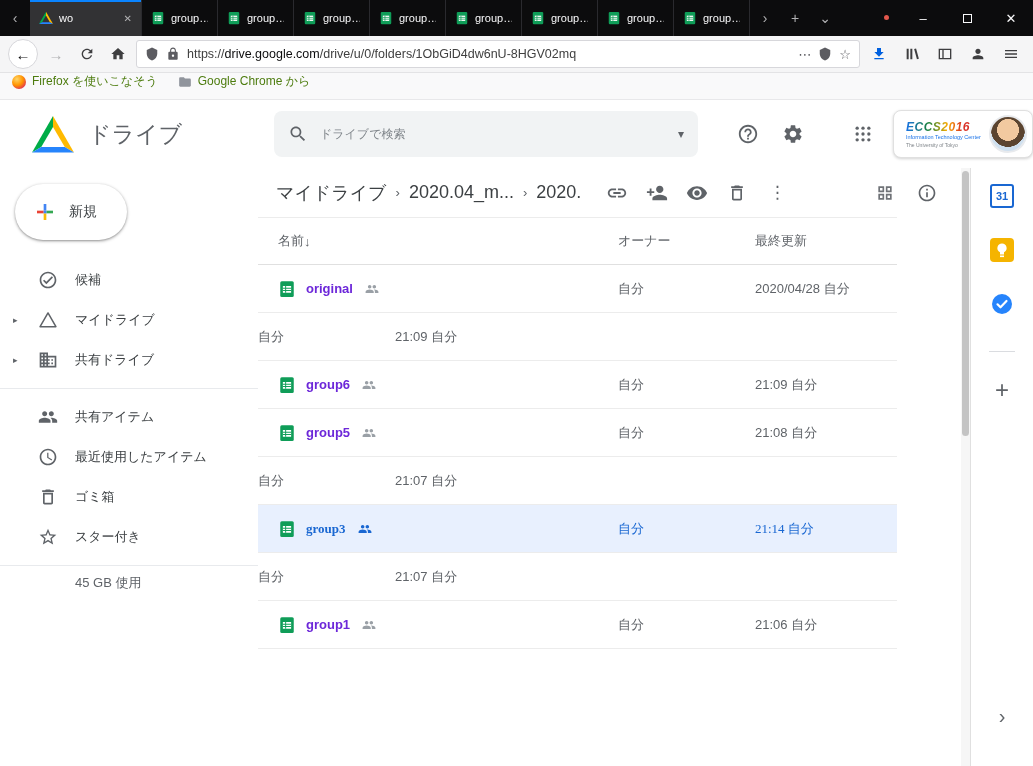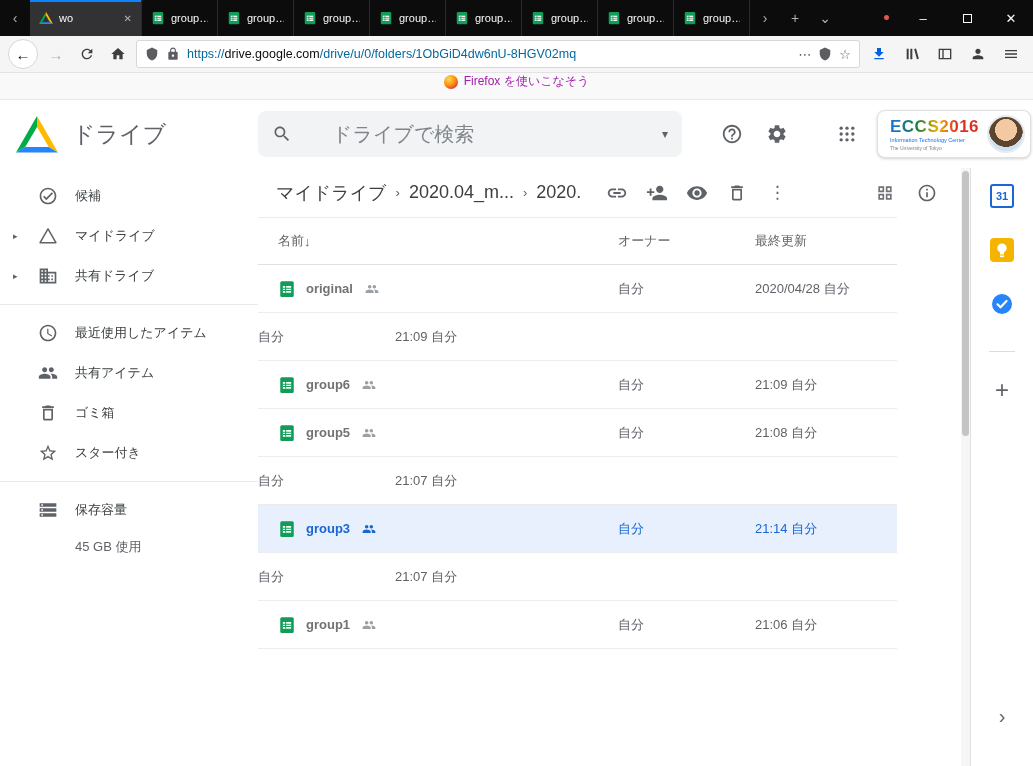--- a/index.html
+++ b/index.html
@@ -23,46 +23,46 @@
   .win-btn{width:44px;display:flex;align-items:center;justify-content:center;color:#f9f9fa;font-size:13px;}
   .restore-box{width:9px;height:9px;border:1px solid #f9f9fa;display:inline-block;}
 
   
   .navbar{height:37px;background:#f5f5f6;border-bottom:1px solid #e3e3e5;display:flex;align-items:center;padding:0 8px;gap:5px;}
   .back-btn{width:30px;height:30px;border-radius:50%;background:#fff;border:1px solid #d7d7db;display:flex;align-items:center;justify-content:center;font-size:15px;color:#0c0c0d;}
   .nav-btn{width:26px;height:26px;display:flex;align-items:center;justify-content:center;color:#3e3e40;font-size:15px;border-radius:3px;}
   .nav-btn.disabled{color:#b1b1b3;}
   .urlbar{flex:1;height:28px;background:#fff;border:1px solid #d7d7db;border-radius:3px;display:flex;align-items:center;padding:0 8px;gap:7px;font-size:12.5px;min-width:0;}
   .url-text{flex:1;overflow:hidden;white-space:nowrap;min-width:0;}
-  .url-scheme,.url-path{color:#0369a1;}
+  .url-scheme,.url-path{color:#404040;}
   .url-host{color:#0c0c0d;}
   .url-icon{color:#5c5c61;}
   .urlbar .glyph{color:#5c5c61;font-size:13px;}
   .nav-right{display:flex;align-items:center;gap:9px;padding:0 2px;}
   .nav-right .nav-btn{width:24px;}
   .dl-blue{color:#0060df;}
 
   
-  .bookmarks{height:27px;background:#f9f9fa;border-bottom:1px solid #e8e8ea;display:flex;align-items:center;padding:0 12px;gap:20px;font-size:12px;color:#a21caf;flex-direction:column;}
+  .bookmarks{height:27px;background:#f9f9fa;border-bottom:1px solid #e8e8ea;display:flex;align-items:flex-start;padding:0 12px;gap:20px;font-size:12px;color:#4d7c0f;}
   .bm{display:flex;align-items:center;gap:6px;}
   .ff-ball{width:14px;height:14px;border-radius:50%;background:radial-gradient(circle at 35% 30%,#ffd567,#ff9500 45%,#e3364e 78%,#b5007f);}
 
   
-  .drive-header{height:68px;background:#fff;display:flex;align-items:center;padding:0 16px;}
+  .drive-header{height:68px;background:#fff;display:flex;align-items:center;padding:0 32px;}
   .logo-wrap{display:flex;align-items:center;gap:14px;width:242px;flex:none;}
   .drive-title{font-size:23px;color:#5f6368;}
   .search{width:424px;height:46px;background:#f1f3f4;border-radius:8px;display:flex;align-items:center;padding:0 14px;gap:12px;flex:none;}
-  .search input{border:0;background:transparent;outline:none;flex:1;font-size:20px;color:#3c4043;font-family:inherit;margin-left:28px;}
+  .search input{border:0;background:transparent;outline:none;flex:1;font-size:12px;color:#3c4043;font-family:inherit;}
   .search input::placeholder{color:#80868b;}
   .search-caret{color:#5f6368;font-size:12px;}
   .hicon{width:40px;height:40px;border-radius:50%;display:flex;align-items:center;justify-content:center;color:#5f6368;flex:none;}
   .header-icons{display:flex;align-items:center;gap:5px;margin-left:30px;}
   .apps-btn{margin-left:30px;}
   .eccs-card{margin-left:10px;height:48px;background:#fff;border:1px solid #e0e0e0;border-radius:8px;box-shadow:0 1px 3px rgba(0,0,0,.18);display:flex;align-items:center;gap:8px;padding:3px 5px 3px 12px;flex:none;}
-  .eccs-brand{font-size:17px;font-weight:bold;letter-spacing:.5px;color:#d93025;
+  .eccs-brand{font-size:12px;font-weight:bold;font-style:italic;letter-spacing:.5px;color:#d93025;
     background:linear-gradient(90deg,#1a73e8 0%,#188038 30%,#f9ab00 55%,#d93025 75%,#d93025 100%);
     -webkit-background-clip:text;background-clip:text;-webkit-text-fill-color:transparent;}
   .eccs-sub{font-size:5.5px;color:#1a73e8;line-height:1.3;}
   .eccs-sub2{font-size:5px;color:#80868b;}
   .avatar{width:38px;height:38px;border-radius:50%;flex:none;border:2px solid #e8eaed;
     background:radial-gradient(circle at 50% 38%,#f2c9a0 0 40%,#5b4430 41% 62%,#cfe0ef 63%);}
 
   
   .drive-body{display:flex;height:598px;background:#fff;}
 
@@ -90,23 +90,23 @@
 
   .file-list{margin-right:64px;}
   .lrow{display:flex;align-items:center;}
   .col-name{width:360px;display:flex;align-items:center;gap:10px;padding-left:20px;min-width:0;}
   .col-owner{width:137px;font-size:13px;color:#5f6368;}
   .col-mod{flex:1;font-size:13px;color:#5f6368;}
   .list-header{height:48px;border-top:1px solid #ececec;border-bottom:1px solid #e0e0e0;font-size:13px;color:#5f6368;}
   .list-header .col-name{font-size:13px;color:#5f6368;gap:0;}
   .sort-arrow{font-size:13px;color:#5f6368;}
   .file-row{height:48px;border-bottom:1px solid #ececec;cursor:pointer;}
-  .fname{font-size:13px;font-weight:bold;color:#737373;white-space:nowrap;}
+  .fname{font-size:13px;font-weight:bold;color:#6d28d9;white-space:nowrap;}
   .shared-ic{color:#9aa0a6;margin-left:2px;}
-  .file-row.selected{background:#e8f0fe;}
+  .file-row.selected{background:#e8f0fe;font-family:Liberation Serif, serif;}
   .file-row.selected .fname,.file-row.selected .col-owner,.file-row.selected .col-mod{color:#1967d2;}
   .file-row.selected .shared-ic{color:#1967d2;}
 
   
   .vscroll{width:9px;flex:none;background:#f6f6f6;position:relative;}
   .vscroll .thumb{position:absolute;top:3px;left:1px;width:7px;height:265px;border-radius:4px;background:#c4c4c4;}
 
   
   .right-rail{width:63px;flex:none;border-left:1px solid #e0e0e0;display:flex;flex-direction:column;align-items:center;padding-top:15px;position:relative;}
   .rail-icon{width:26px;height:26px;margin-bottom:28px;display:flex;align-items:center;justify-content:center;cursor:pointer;}
@@ -455,20 +455,26 @@
       <div class="eccs-sub">Information Technology Center</div>
       <div class="eccs-sub2">The University of Tokyo</div>
     </div>
     <div class="avatar"></div>
   </div>
 </div>
 
 <div class="drive-body">
 
   <div class="sidebar">
+    <div class="new-btn">
+      <svg class="i24" viewBox="0 0 36 36">
+          <use href="#sym-plus-color"></use>
+        </svg>
+      <span>新規</span>
+    </div>
 
     <div class="side-item">
       <span class="sicon">
           <svg class="i20" viewBox="0 0 24 24">
             <use href="#sym-check-circle"></use>
           </svg>
         </span>
       <span>候補</span>
     </div>
     <div class="side-item">
@@ -488,60 +494,52 @@
           </svg>
         </span>
       <span>共有ドライブ</span>
     </div>
 
     <div class="side-divider"></div>
 
     <div class="side-item">
       <span class="sicon">
           <svg class="i20" viewBox="0 0 24 24">
+            <use href="#sym-people"></use>
+          </svg>
+        </span>
+      <span>共有アイテム</span>
+    </div>
+    <div class="side-item">
+      <span class="sicon">
+          <svg class="i20" viewBox="0 0 24 24">
             <use href="#sym-clock"></use>
           </svg>
         </span>
       <span>最近使用したアイテム</span>
-    </div>
-    <div class="side-item">
-      <span class="sicon">
-          <svg class="i20" viewBox="0 0 24 24">
-            <use href="#sym-people"></use>
-          </svg>
-        </span>
-      <span>共有アイテム</span>
     </div>
     <div class="side-item">
       <span class="sicon">
           <svg class="i20" viewBox="0 0 24 24">
             <use href="#sym-trash"></use>
           </svg>
         </span>
       <span>ゴミ箱</span>
     </div>
     <div class="side-item">
       <span class="sicon">
           <svg class="i20" viewBox="0 0 24 24">
             <use href="#sym-star"></use>
           </svg>
         </span>
       <span>スター付き</span>
     </div>
 
     <div class="side-divider"></div>
 
-    <div class="side-item">
-      <span class="sicon">
-          <svg class="i20" viewBox="0 0 24 24">
-            <use href="#sym-storage"></use>
-          </svg>
-        </span>
-      <span>保存容量</span>
-    </div>
     <div class="storage-used">45 GB 使用</div>
   </div>
 
   <div class="main">
 
     <div class="toolbar">
       <div class="crumbs">
         <span class="crumb">マイドライブ</span>
         <span class="crumb-sep">›</span>
         <span class="crumb">2020.04_m...</span>

